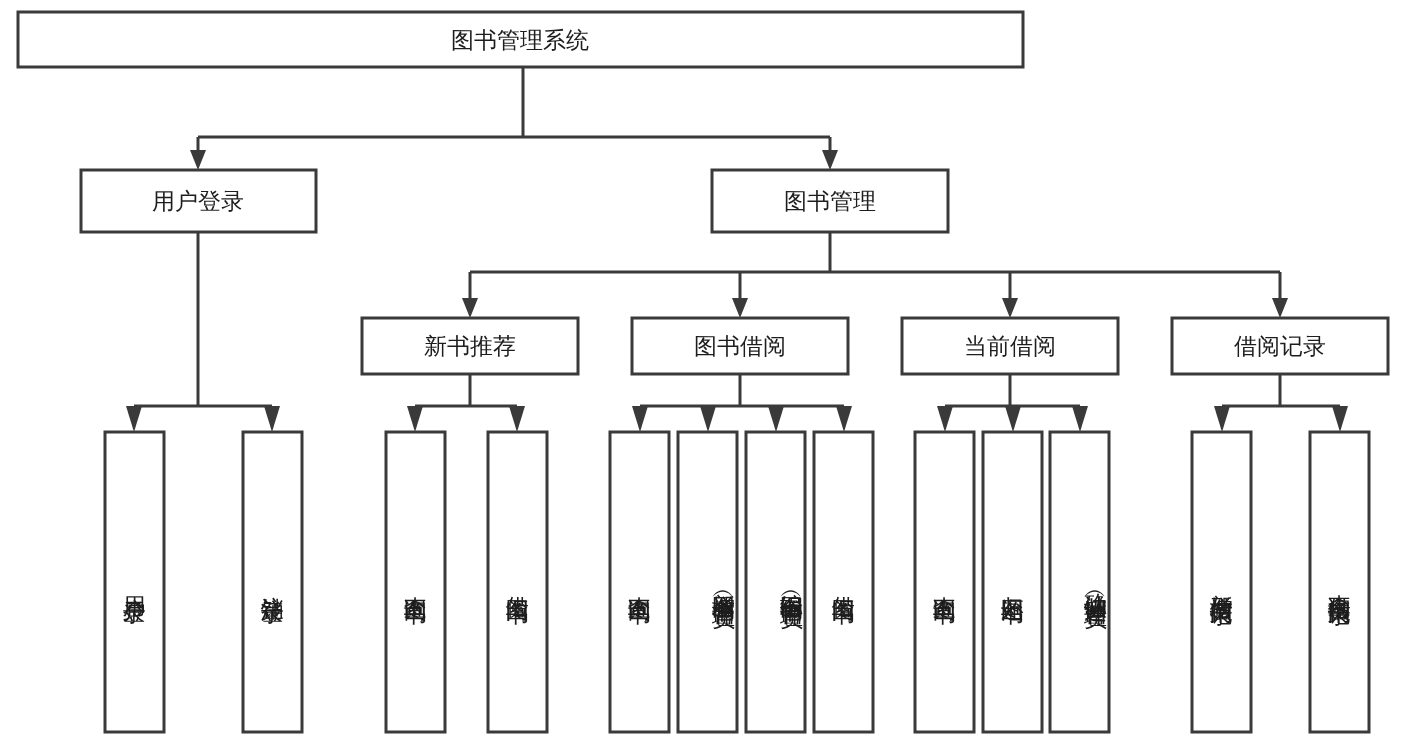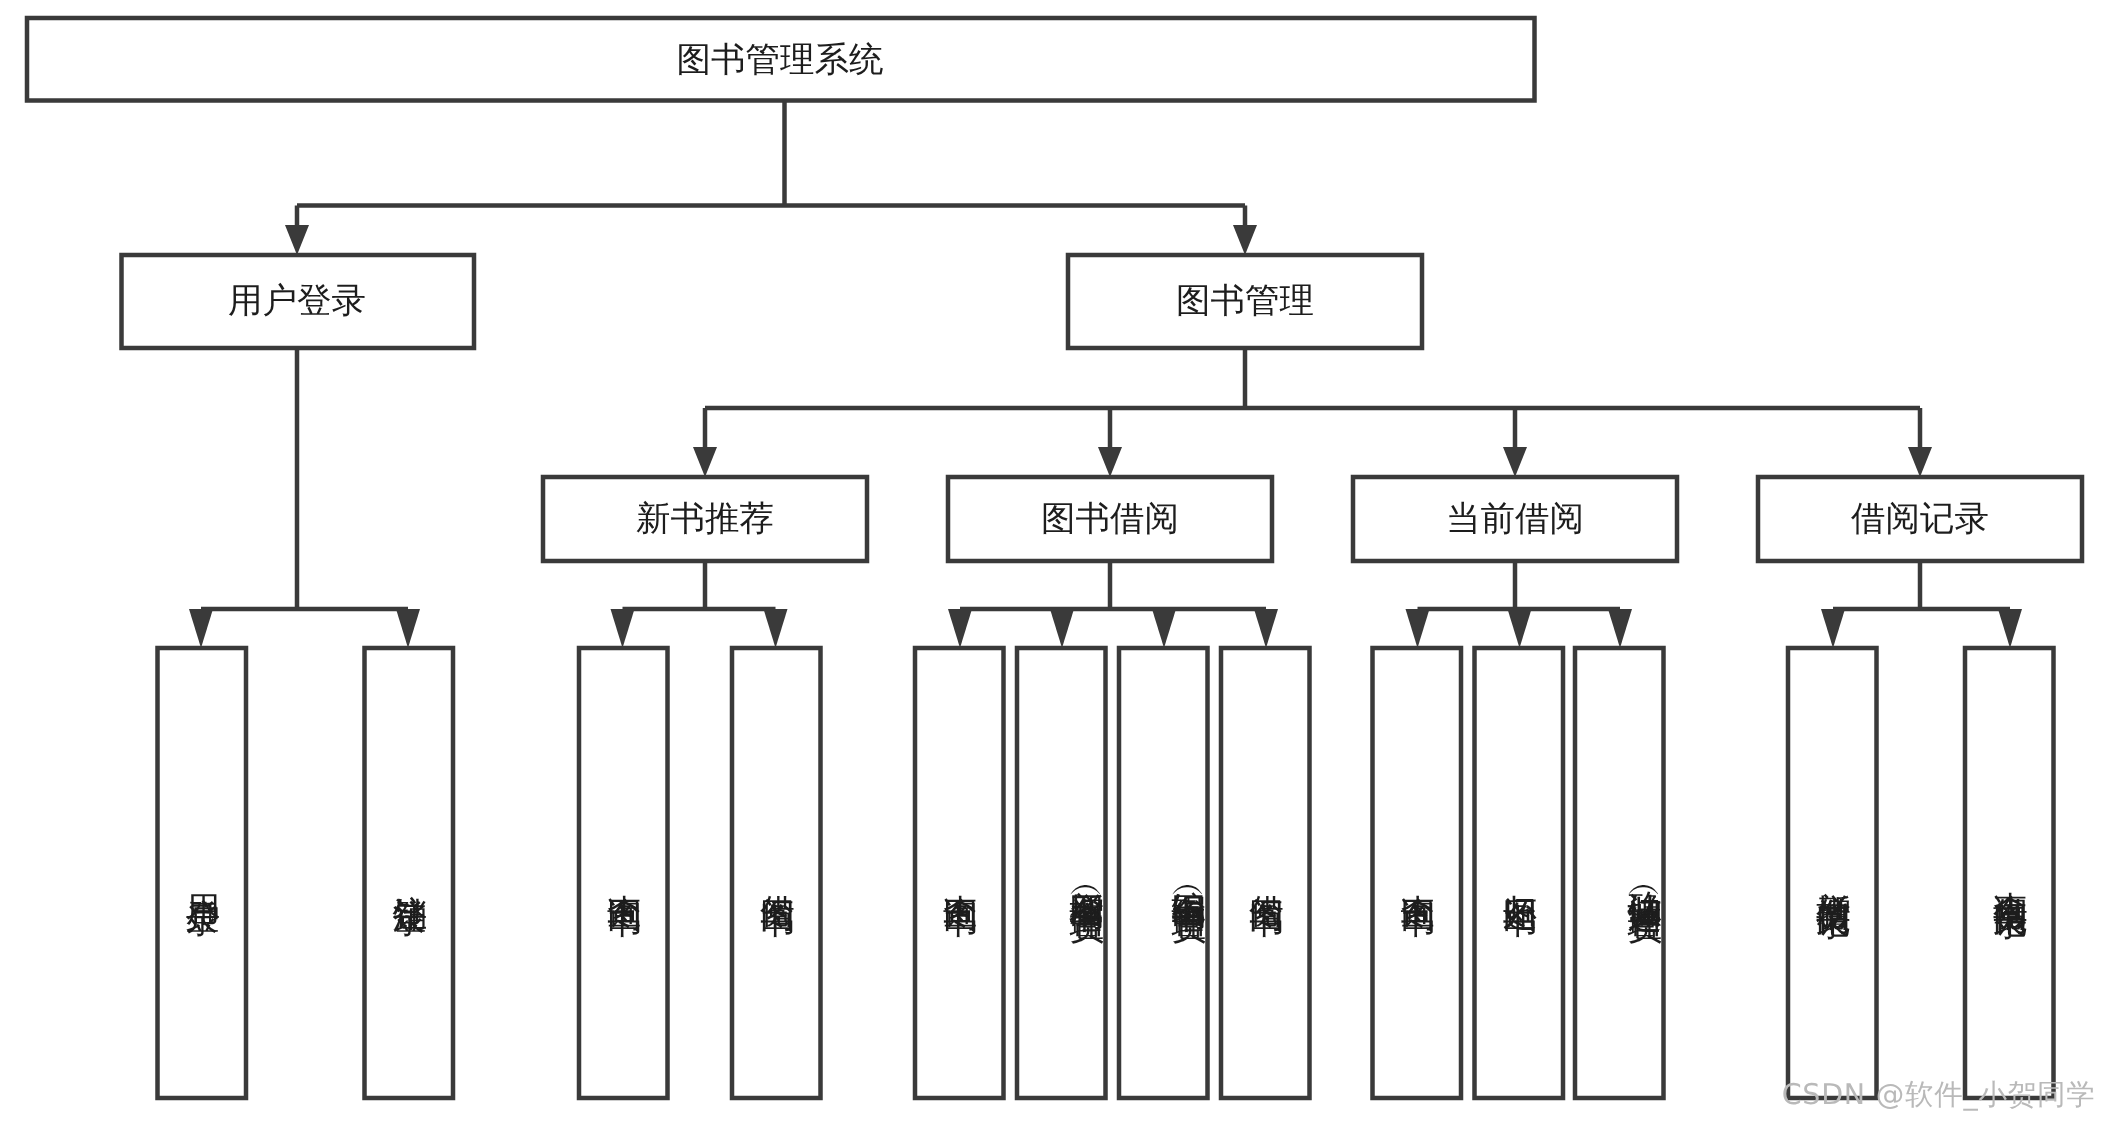--- a/index.html
+++ b/index.html
@@ -200,14 +200,13 @@
   <div class="leaf-label-v" style="left:746px; top:436px; width:59px; height:296px; display:flex; align-items:flex-start; justify-content:center;">编辑图书（管理员）</div>
   <div class="leaf-label-v" style="left:814px; top:432px; width:59px; height:300px; display:flex; align-items:center; justify-content:center;">借阅图书</div>
 
   <div class="leaf-label-v" style="left:915px; top:432px; width:59px; height:300px; display:flex; align-items:center; justify-content:center;">查询图书</div>
   <div class="leaf-label-v" style="left:983px; top:432px; width:59px; height:300px; display:flex; align-items:center; justify-content:center;">归还图书</div>
   <div class="leaf-label-v" style="left:1050px; top:436px; width:59px; height:296px; display:flex; align-items:flex-start; justify-content:center;">确认归还（管理员）</div>
 
   <div class="leaf-label-v" style="left:1192px; top:432px; width:59px; height:300px; display:flex; align-items:center; justify-content:center;">新增借阅记录</div>
   <div class="leaf-label-v" style="left:1310px; top:432px; width:59px; height:300px; display:flex; align-items:center; justify-content:center;">查询借阅记录</div>
 
-  <div class="watermark">CSDN @软件_小贺同学</div>
 </div>
 
 </body></html>

